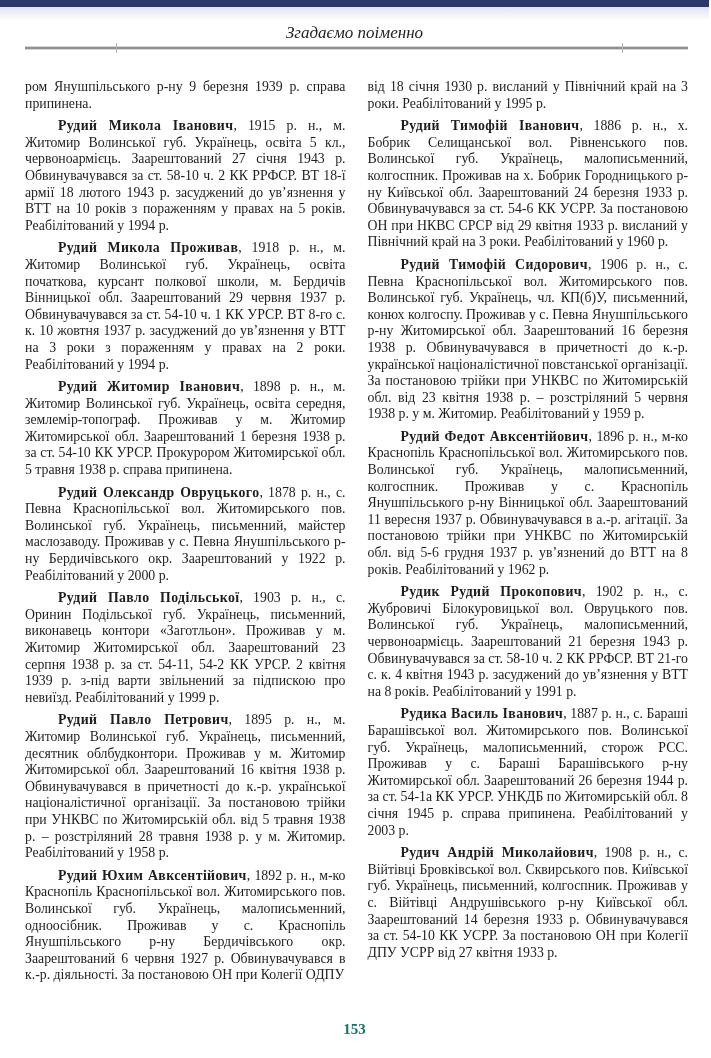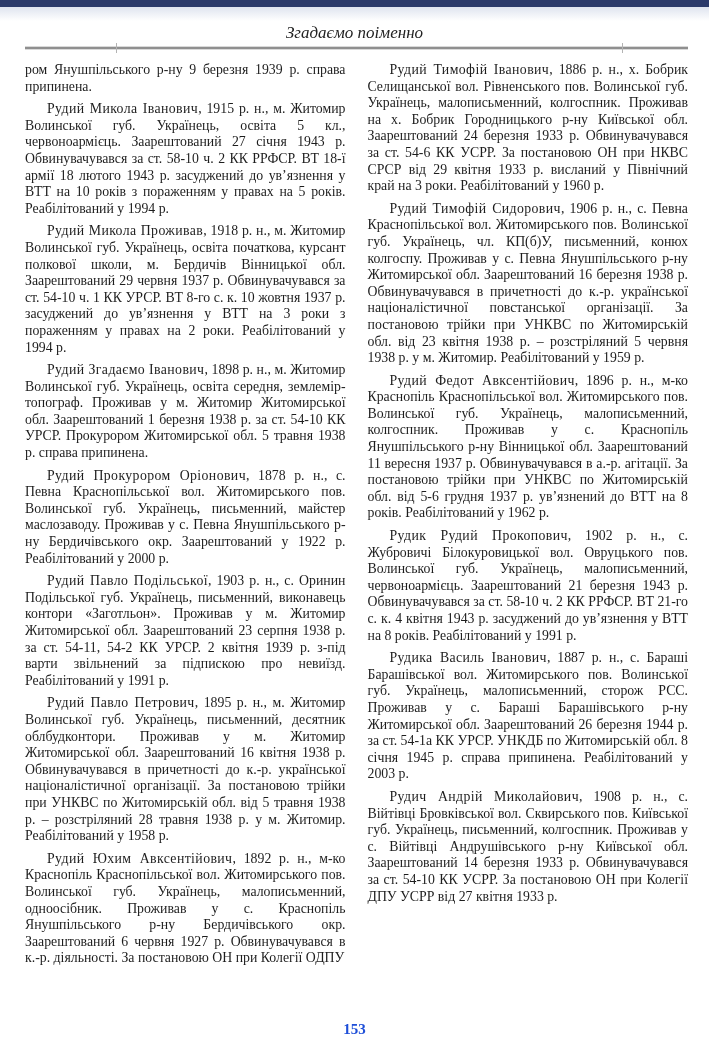--- a/index.html
+++ b/index.html
@@ -34,68 +34,69 @@
     top: -4px;
     width: 1px;
     height: 10px;
     background: #b3b3b3;
   }
   .tick-1 { left: 13.8%; }
   .tick-2 { left: 90%; }
   .content {
     display: flex;
     gap: 22px;
-    padding: 13px 21px 0 25px;
+    padding: 30px 21px 0 25px;
   }
   .col { flex: 1 1 0; min-width: 0; }
   .col p {
     margin: 0 0 6px 0;
     font-size: 13.8px;
     line-height: 16.6px;
     text-align: justify;
     text-indent: 22px;
   }
   .col p.cont { text-indent: 0; }
-  .lead { font-weight: normal; letter-spacing: 0.4px; }
+  .lead { font-weight: bold; letter-spacing: 0.4px; margin-left: 11px; }
   .page-number {
     position: absolute;
     left: 0; right: 0;
     bottom: 20px;
     text-align: center;
     font-weight: bold;
     font-size: 15px;
-    color: #1d4ed8;
+    color: #0f766e;
   }
 </style>
 </head>
 <body>
 
 <div class="page">
   <div class="top-bar"></div>
   <div class="top-fade"></div>
 
   <div class="running-header">Згадаємо поіменно</div>
   <div class="header-rule">
     <span class="tick tick-1"></span>
     <span class="tick tick-2"></span>
   </div>
 
   <div class="content">
     <div class="col">
       <p class="cont"><span>ром Янушпільського р-ну 9 березня 1939 р. справа припинена.</span></p>
       <p><span class="lead">Рудий Микола Іванович</span><span>, 1915 р. н., м. Житомир Волинської губ. Українець, освіта 5 кл., червоноармієць. Заарештований 27 січня 1943 р. Обвинувачувався за ст. 58-10 ч. 2 КК РРФСР. ВТ 18-ї армії 18 лютого 1943 р. засуджений до ув’язнення у ВТТ на 10 років з пораженням у правах на 5 років. Реабілітований у 1994 р.</span></p>
       <p><span class="lead">Рудий Микола Проживав</span><span>, 1918 р. н., м. Житомир Волинської губ. Українець, освіта початкова, курсант полкової школи, м. Бердичів Вінницької обл. Заарештований 29 червня 1937 р. Обвинувачувався за ст. 54-10 ч. 1 КК УРСР. ВТ 8-го с. к. 10 жовтня 1937 р. засуджений до ув’язнення у ВТТ на 3 роки з пораженням у правах на 2 роки. Реабілітований у 1994 р.</span></p>
-      <p><span class="lead">Рудий Згадаємо Іванович</span><span>, 1898 р. н., м. Житомир Волинської губ. Українець, освіта середня, землемір-топограф. Проживав у м. Житомир Житомирської обл. Заарештований 1 березня 1938 р. за ст. 54-10 КК УРСР. Прокурором Житомирської обл. 5 травня 1938 р. справа припинена.</span></p>
-      <p><span class="lead">Рудий Прокурором Оріонович</span><span>, 1878 р. н., с. Певна Краснопільської вол. Житомирського пов. Волинської губ. Українець, письменний, майстер маслозаводу. Проживав у с. Певна Янушпільського р-ну Бердичівського окр. Заарештований у 1922 р. Реабілітований у 2000 р.</span></p>
-      <p><span class="lead">Рудий Павло Подільської</span><span>, 1903 р. н., с. Оринин Подільської губ. Українець, письменний, виконавець контори «Заготльон». Проживав у м. Житомир Житомирської обл. Заарештований 23 серпня 1938 р. за ст. 54-11, 54-2 КК УРСР. 2 квітня 1939 р. з-під варти звільнений за підпискою про невиїзд. Реабілітований у 1991 р.</span></p>
+      <p><span class="lead">Рудий Житомир Іванович</span><span>, 1898 р. н., м. Житомир Волинської губ. Українець, освіта середня, землемір-топограф. Проживав у м. Житомир Житомирської обл. Заарештований 1 березня 1938 р. за ст. 54-10 КК УРСР. Прокурором Житомирської обл. 5 травня 1938 р. справа припинена.</span></p>
+      <p><span class="lead">Рудий Олександр Овруцького</span><span>, 1878 р. н., с. Певна Краснопільської вол. Житомирського пов. Волинської губ. Українець, письменний, майстер маслозаводу. Проживав у с. Певна Янушпільського р-ну Бердичівського окр. Заарештований у 1922 р. Реабілітований у 2000 р.</span></p>
+      <p><span class="lead">Рудий Павло Подільської</span><span>, 1903 р. н., с. Оринин Подільської губ. Українець, письменний, виконавець контори «Заготльон». Проживав у м. Житомир Житомирської обл. Заарештований 23 серпня 1938 р. за ст. 54-11, 54-2 КК УРСР. 2 квітня 1939 р. з-під варти звільнений за підпискою про невиїзд. Реабілітований у 1999 р.</span></p>
       <p><span class="lead">Рудий Павло Петрович</span><span>, 1895 р. н., м. Житомир Волинської губ. Українець, письменний, десятник облбудконтори. Проживав у м. Житомир Житомирської обл. Заарештований 16 квітня 1938 р. Обвинувачувався в причетності до к.-р. української націоналістичної організації. За постановою трійки при УНКВС по Житомирській обл. від 5 травня 1938 р. – розстріляний 28 травня 1938 р. у м. Житомир. Реабілітований у 1958 р.</span></p>
       <p><span class="lead">Рудий Юхим Авксентійович</span><span>, 1892 р. н., м-ко Краснопіль Краснопільської вол. Житомирського пов. Волинської губ. Українець, малописьменний, одноосібник. Проживав у с. Краснопіль Янушпільського р-ну Бердичівського окр. Заарештований 6 червня 1927 р. Обвинувачувався в к.-р. діяльності. За постановою ОН при Колегії ОДПУ</span></p>
     </div>
 
     <div class="col">
+      <p class="cont"><span>від 18 січня 1930 р. висланий у Північний край на 3 роки. Реабілітований у 1995 р.</span></p>
       <p><span class="lead">Рудий Тимофій Іванович</span><span>, 1886 р. н., х. Бобрик Селищанської вол. Рівненського пов. Волинської губ. Українець, малописьменний, колгоспник. Проживав на х. Бобрик Городницького р-ну Київської обл. Заарештований 24 березня 1933 р. Обвинувачувався за ст. 54-6 КК УСРР. За постановою ОН при НКВС СРСР від 29 квітня 1933 р. висланий у Північний край на 3 роки. Реабілітований у 1960 р.</span></p>
       <p><span class="lead">Рудий Тимофій Сидорович</span><span>, 1906 р. н., с. Певна Краснопільської вол. Житомирського пов. Волинської губ. Українець, чл. КП(б)У, письменний, конюх колгоспу. Проживав у с. Певна Янушпільського р-ну Житомирської обл. Заарештований 16 березня 1938 р. Обвинувачувався в причетності до к.-р. української націоналістичної повстанської організації. За постановою трійки при УНКВС по Житомирській обл. від 23 квітня 1938 р. – розстріляний 5 червня 1938 р. у м. Житомир. Реабілітований у 1959 р.</span></p>
       <p><span class="lead">Рудий Федот Авксентійович</span><span>, 1896 р. н., м-ко Краснопіль Краснопільської вол. Житомирського пов. Волинської губ. Українець, малописьменний, колгоспник. Проживав у с. Краснопіль Янушпільського р-ну Вінницької обл. Заарештований 11 вересня 1937 р. Обвинувачувався в а.-р. агітації. За постановою трійки при УНКВС по Житомирській обл. від 5-6 грудня 1937 р. ув’язнений до ВТТ на 8 років. Реабілітований у 1962 р.</span></p>
       <p><span class="lead">Рудик Рудий Прокопович</span><span>, 1902 р. н., с. Жубровичі Білокуровицької вол. Овруцького пов. Волинської губ. Українець, малописьменний, червоноармієць. Заарештований 21 березня 1943 р. Обвинувачувався за ст. 58-10 ч. 2 КК РРФСР. ВТ 21-го с. к. 4 квітня 1943 р. засуджений до ув’язнення у ВТТ на 8 років. Реабілітований у 1991 р.</span></p>
       <p><span class="lead">Рудика Василь Іванович</span><span>, 1887 р. н., с. Бараші Барашівської вол. Житомирського пов. Волинської губ. Українець, малописьменний, сторож РСС. Проживав у с. Бараші Барашівського р-ну Житомирської обл. Заарештований 26 березня 1944 р. за ст. 54-1а КК УРСР. УНКДБ по Житомирській обл. 8 січня 1945 р. справа припинена. Реабілітований у 2003 р.</span></p>
       <p><span class="lead">Рудич Андрій Миколайович</span><span>, 1908 р. н., с. Війтівці Бровківської вол. Сквирського пов. Київської губ. Українець, письменний, колгоспник. Проживав у с. Війтівці Андрушівського р-ну Київської обл. Заарештований 14 березня 1933 р. Обвинувачувався за ст. 54-10 КК УСРР. За постановою ОН при Колегії ДПУ УСРР від 27 квітня 1933 р.</span></p>
     </div>
   </div>
 
   <div class="page-number">153</div>

